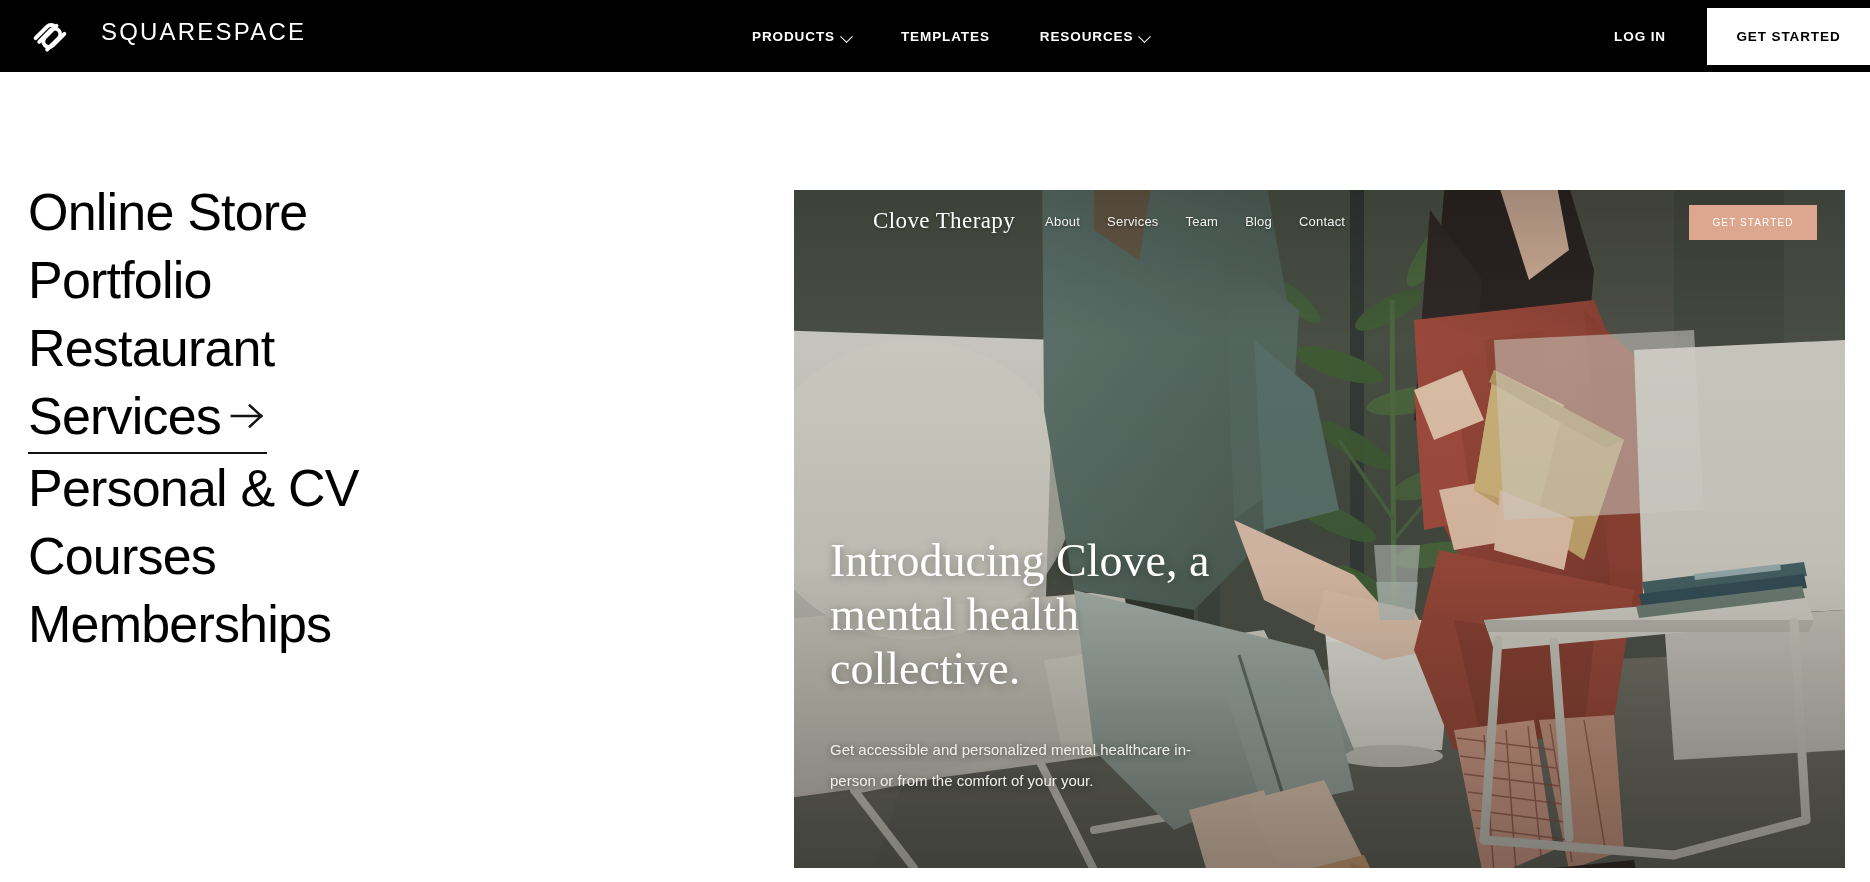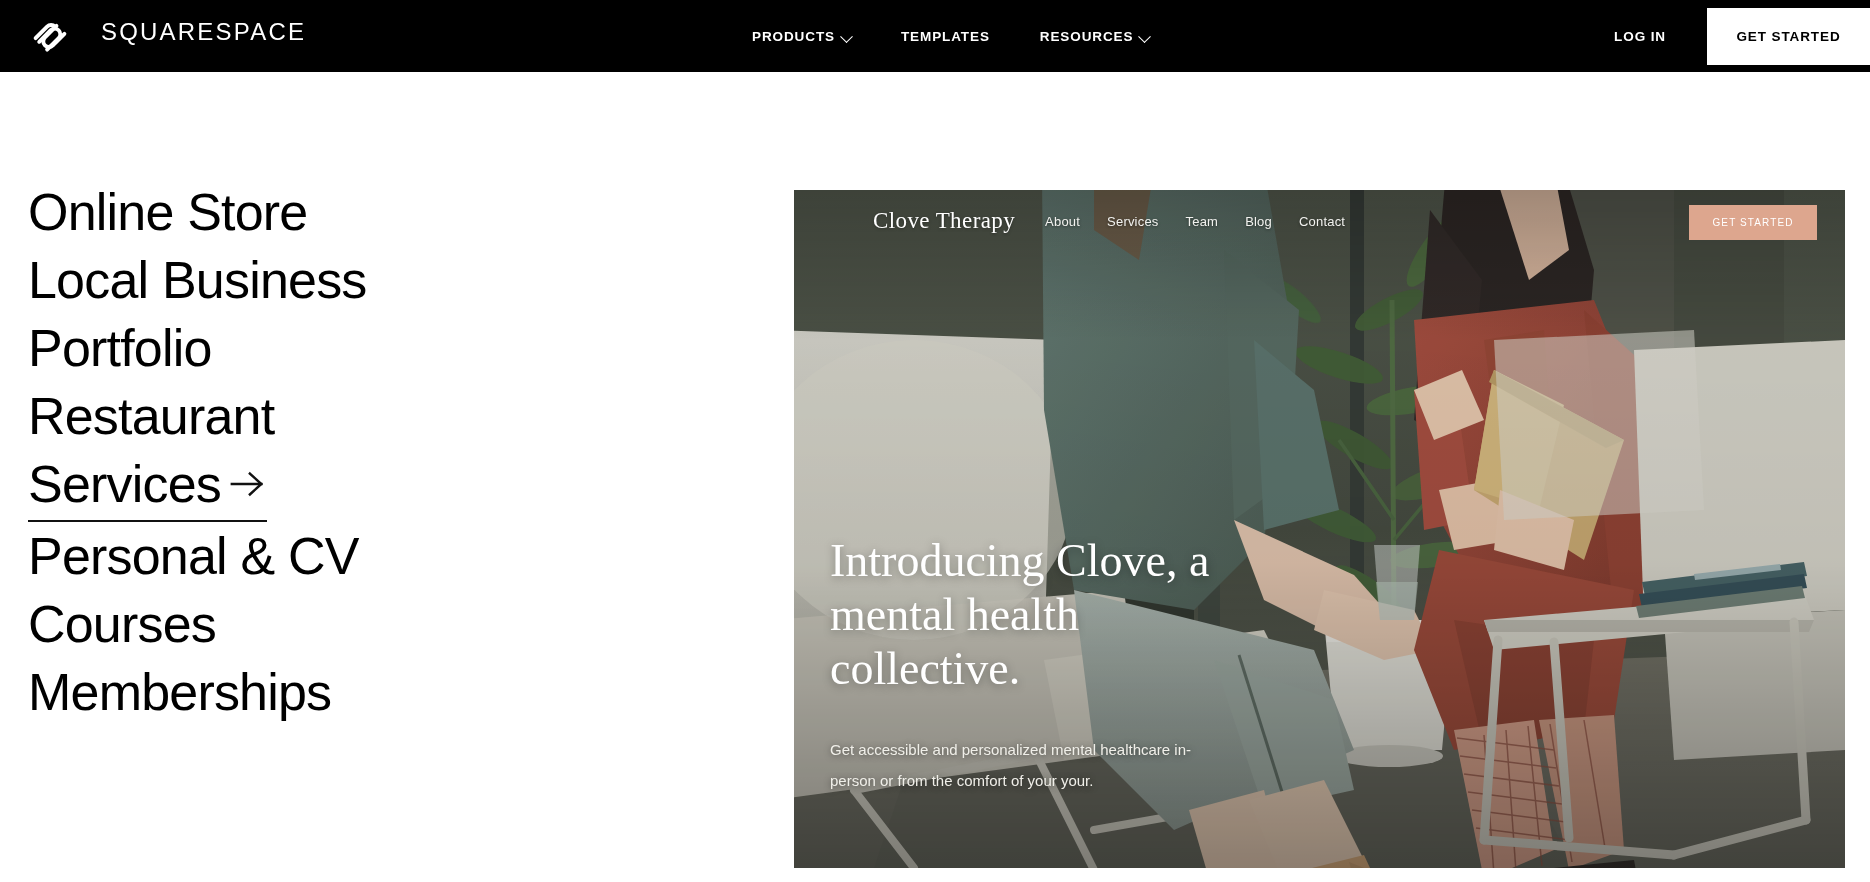--- a/index.html
+++ b/index.html
@@ -251,25 +251,20 @@
 </div>
 
 <div class="catlist">
 
   <div class="cat">
     <span class="cat-inner">
         <span>Online Store</span>
       </span>
   </div>
 
-  <div class="cat">
-    <span class="cat-inner">
-        <span>Local Business</span>
-      </span>
-  </div>
 
   <div class="cat">
     <span class="cat-inner">
         <span>Portfolio</span>
       </span>
   </div>
 
   <div class="cat">
     <span class="cat-inner">
         <span>Restaurant</span>

